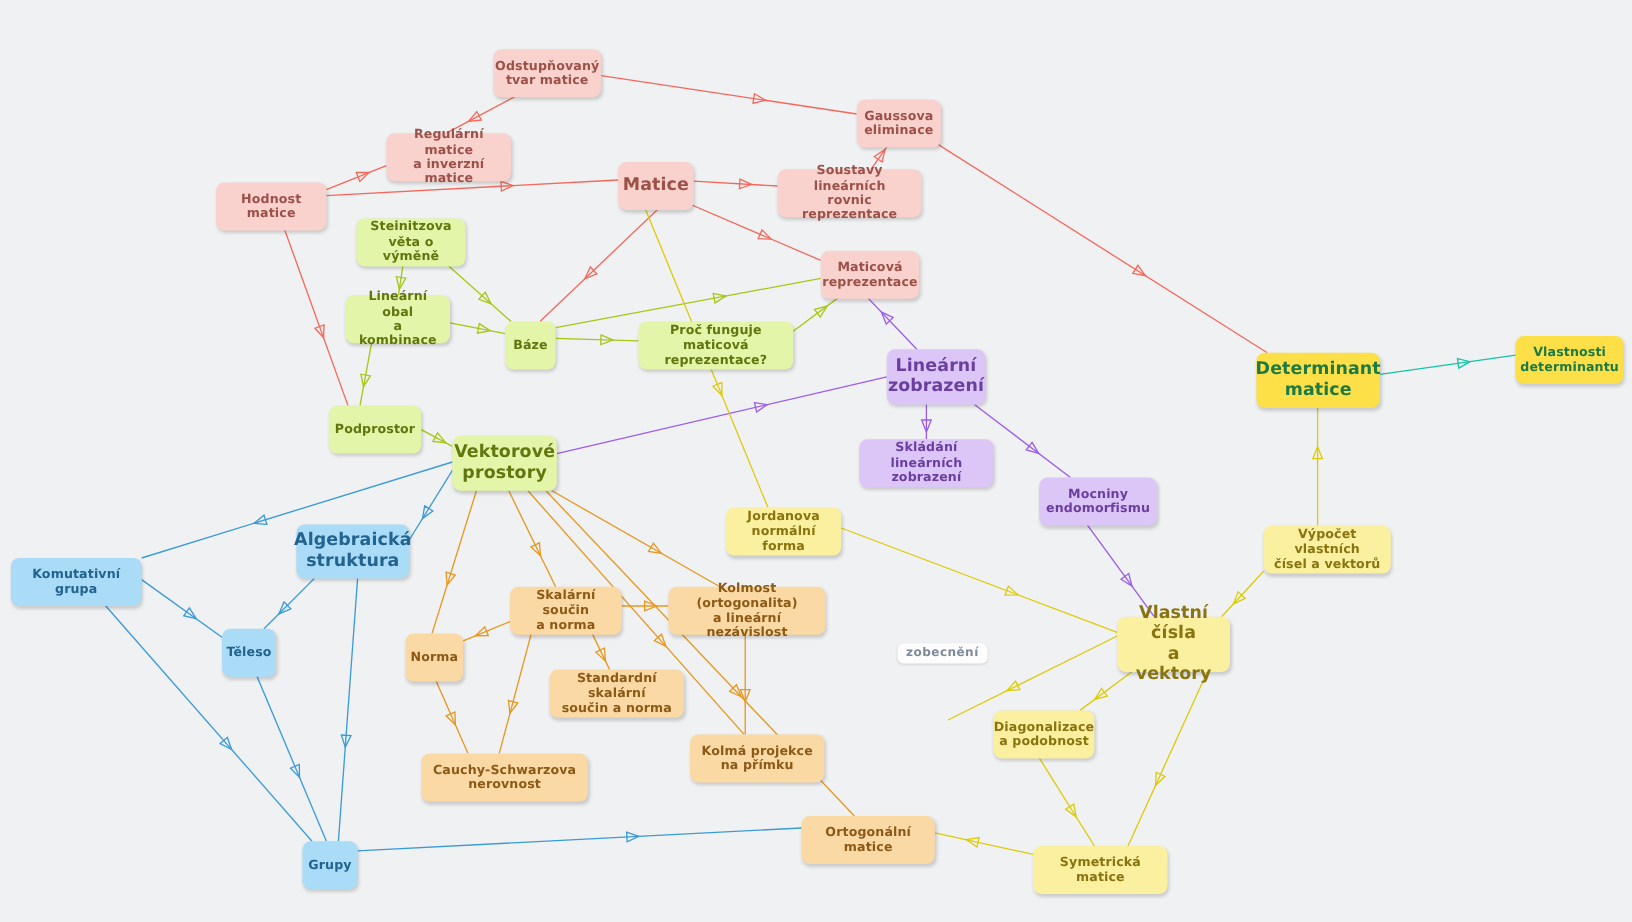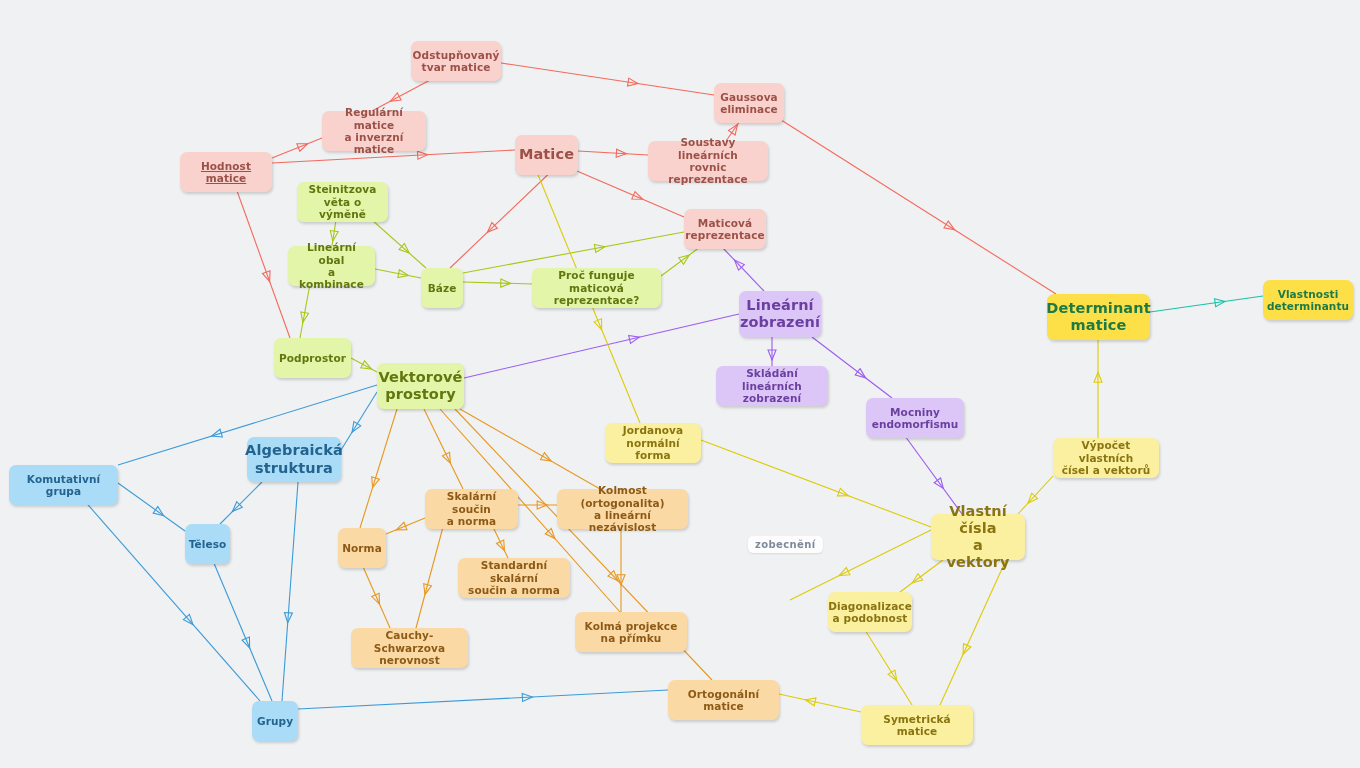--- a/index.html
+++ b/index.html
@@ -279,21 +279,21 @@
   <div id="nodes-layer">
       <div class="node pal-red small" style="left: 411px; top: 41px; width: 90px; height: 38px;"><span>Odstupňovaný
 tvar matice</span></div>
       <div class="node pal-red small" style="left: 714px; top: 83px; width: 70px; height: 38px;"><span>Gaussova
 eliminace</span></div>
       <div class="node pal-red small" style="left: 322px; top: 111px; width: 104px; height: 38px;"><span>Regulární matice
 a inverzní matice</span></div>
       <div class="node pal-red big" style="left: 515px; top: 135px; width: 63px; height: 30px;"><span>Matice</span></div>
       <div class="node pal-red small" style="left: 648px; top: 141px; width: 120px; height: 38px;"><span>Soustavy lineárních
 rovnic reprezentace</span></div>
-      <div class="node pal-red small" style="left: 180px; top: 152px; width: 92px; height: 25px; text-decoration: underline;"><span>Hodnost matice</span></div>
+      <div class="node pal-red small" style="left: 180px; top: 152px; width: 92px; height: 25px;"><span>Hodnost matice</span></div>
       <div class="node pal-green small" style="left: 297px; top: 182px; width: 91px; height: 22px;"><span>Steinitzova
 věta o výměně</span></div>
       <div class="node pal-red small" style="left: 684px; top: 209px; width: 82px; height: 38px;"><span>Maticová
 reprezentace</span></div>
       <div class="node pal-green small" style="left: 288px; top: 246px; width: 87px; height: 38px;"><span>Lineární obal
 a kombinace</span></div>
       <div class="node pal-green small" style="left: 421px; top: 268px; width: 42px; height: 25px;"><span>Báze</span></div>
       <div class="node pal-green small" style="left: 532px; top: 268px; width: 129px; height: 38px;"><span>Proč funguje maticová
 reprezentace?</span></div>
       <div class="node pal-mint small" style="left: 1263px; top: 280px; width: 90px; height: 38px;"><span>Vlastnosti
@@ -323,21 +323,21 @@
       <div class="node pal-yellow big" style="left: 931px; top: 514px; width: 94px; height: 46px;"><span>Vlastní čísla
 a vektory</span></div>
       <div class="node pal-blue small" style="left: 185px; top: 524px; width: 45px; height: 25px;"><span>Těleso</span></div>
       <div class="node pal-orange small" style="left: 338px; top: 528px; width: 48px; height: 25px;"><span>Norma</span></div>
       <div class="node pal-orange small" style="left: 458px; top: 558px; width: 112px; height: 38px;"><span>Standardní skalární
 součin a norma</span></div>
       <div class="node pal-yellow small" style="left: 828px; top: 592px; width: 84px; height: 38px;"><span>Diagonalizace
 a podobnost</span></div>
       <div class="node pal-orange small" style="left: 575px; top: 612px; width: 112px; height: 38px;"><span>Kolmá projekce
 na přímku</span></div>
-      <div class="node pal-orange small" style="left: 351px; top: 628px; width: 117px; height: 38px;"><span>Cauchy-Schwarzova
+      <div class="node pal-orange small" style="left: 351px; top: 628px; width: 139px; height: 38px;"><span>Cauchy-Schwarzova
 nerovnost</span></div>
       <div class="node pal-orange small" style="left: 668px; top: 680px; width: 111px; height: 25px;"><span>Ortogonální matice</span></div>
       <div class="node pal-blue small" style="left: 252px; top: 701px; width: 46px; height: 25px;"><span>Grupy</span></div>
       <div class="node pal-yellow small" style="left: 861px; top: 705px; width: 112px; height: 25px;"><span>Symetrická matice</span></div>
     </div>
   <div id="labels-layer">
       <div class="edge-label" style="left: 748px; top: 536px;">zobecnění</div>
     </div>
 </div>
 

